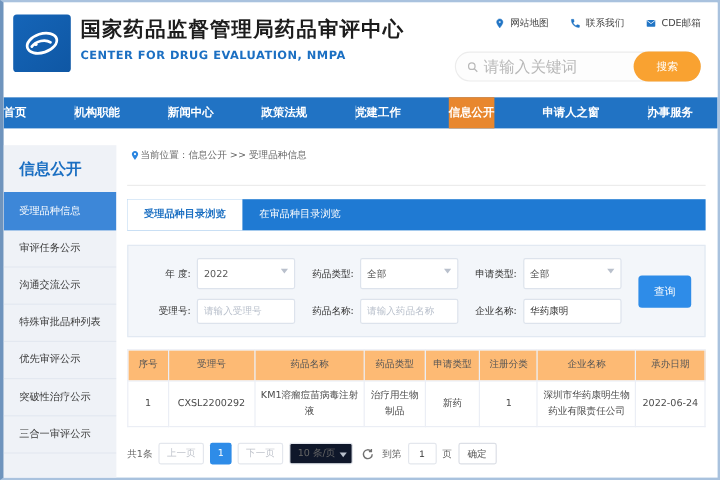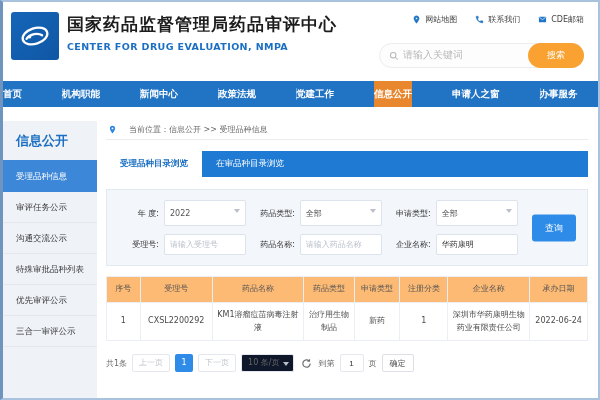--- a/index.html
+++ b/index.html
@@ -17,21 +17,21 @@
   .site-title { font-size:17px; font-weight:bold; color:#1c1c1c; letter-spacing:1px; }
   .site-subtitle { margin-top:5px; font-size:9.5px; font-weight:bold; color:#1b6fc2; letter-spacing:.4px; }
   .qlinks { position:absolute; right:14px; top:12px; display:flex; gap:18px; }
   .qlink { display:flex; align-items:center; gap:4px; font-size:8px; color:#444; cursor:pointer; }
   .qlink svg { width:9px; height:9px; fill:#2175c5; stroke:#2175c5; }
   .search-pill { position:absolute; right:14px; top:41px; width:205px; height:25px;
                  border:1px solid #ececec; background:#fdfdfd; border-radius:13px;
                  display:flex; align-items:center; }
   .search-pill .mag { margin:0 4px 0 9px; width:10px; height:10px; stroke:#b9b9b9; fill:none; }
   .search-pill input { flex:1; min-width:0; border:0; outline:0; background:transparent;
-                       font-size:10px; color:#333;font-family:Liberation Mono, monospace; }
+                       font-size:13px; color:#333; }
   .search-pill input::placeholder { color:#b9b9b9; }
   .search-btn { width:56px; height:25px; margin-right:-1px; border:0; border-radius:13px;
                 background:#f9a231; color:#fff; font-size:9px; cursor:pointer; }
 
   
   .nav { display:flex; height:26px; background:#2173c4;gap:40px; }
   .nav-item { flex:1; display:flex; align-items:center; justify-content:center;
               color:#fff; font-size:9.5px; font-weight:bold; white-space:nowrap;
               cursor:pointer; position:relative; }
   .nav-item + .nav-item::before { content:""; position:absolute; left:0; top:7px; bottom:7px;
@@ -42,22 +42,22 @@
   
   .main { display:flex; align-items:flex-start; padding-top:14px; height:293px; }
   .sidebar { width:94px; margin-left:0; background:#eff2f7; height:279px; overflow:hidden; flex:none; }
   .sb-title { padding:11px 0 10px 13px; font-size:13px; font-weight:bold; color:#1b6fc2; }
   .sb-item { padding:0 0 0 13px; height:31px; line-height:31px; font-size:8.5px; color:#3a3a3a;
              border-bottom:1px solid #e3e8f0; cursor:pointer; white-space:nowrap; }
   .sb-item.active { background:#3d87d8; color:#fff; border-bottom:0; height:32px; line-height:32px; }
 
   .content { flex:1; margin:0 10px 0 9px; }
 
-  .crumb { display:flex; align-items:center; gap:12px; font-size:8px; color:#666;
-           padding:3px 0 4px 2px; border-bottom:1px solid #ececec; }
+  .crumb { display:flex; align-items:center; gap:0; font-size:8px; color:#666;
+           padding:3px 0 19px 2px; border-bottom:1px solid #ececec; }
   .crumb svg { width:9px; height:9px; fill:#2c86e0; }
 
   .tabs { display:flex; margin-top:11px; height:26px; background:#1f7ad3; }
   .tab { display:flex; align-items:center; justify-content:center; padding:0 14px;
          font-size:8.5px; color:#fff; cursor:pointer; }
   .tab.active { background:#fff; color:#1b6fc2; font-weight:bold; }
 
   .filter { position:relative; margin-top:12px; background:#f3f6fa; border:1px solid #e2e9f2;
             padding:10px 64px 10px 8px; }
   .f-row { display:flex; align-items:center; }
@@ -162,20 +162,21 @@
 
   <div class="main">
 
     <aside class="sidebar">
       <div class="sb-title">信息公开</div>
       <div class="sb-item active">受理品种信息</div>
       <div class="sb-item">审评任务公示</div>
       <div class="sb-item">沟通交流公示</div>
       <div class="sb-item">特殊审批品种列表</div>
       <div class="sb-item">优先审评公示</div>
+      <div class="sb-item">突破性治疗公示</div>
       <div class="sb-item">三合一审评公示</div>
     </aside>
 
     <section class="content">
 
       <div class="crumb">
         <svg viewBox="0 0 24 24">
             <path d="M12 2C8 2 5 5 5 9c0 5 7 13 7 13s7-8 7-13c0-4-3-7-7-7zm0 9.5A2.5 2.5 0 1 1 12 6.5a2.5 2.5 0 0 1 0 5z"></path>
           </svg>
         <span>当前位置：信息公开 &gt;&gt; 受理品种信息</span>

